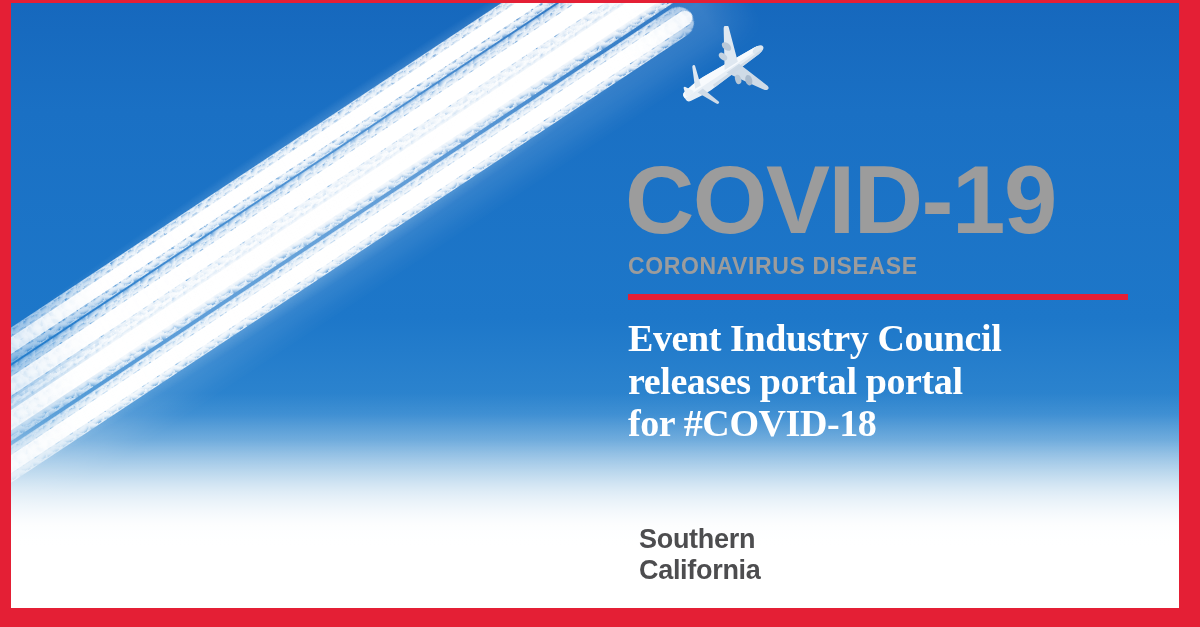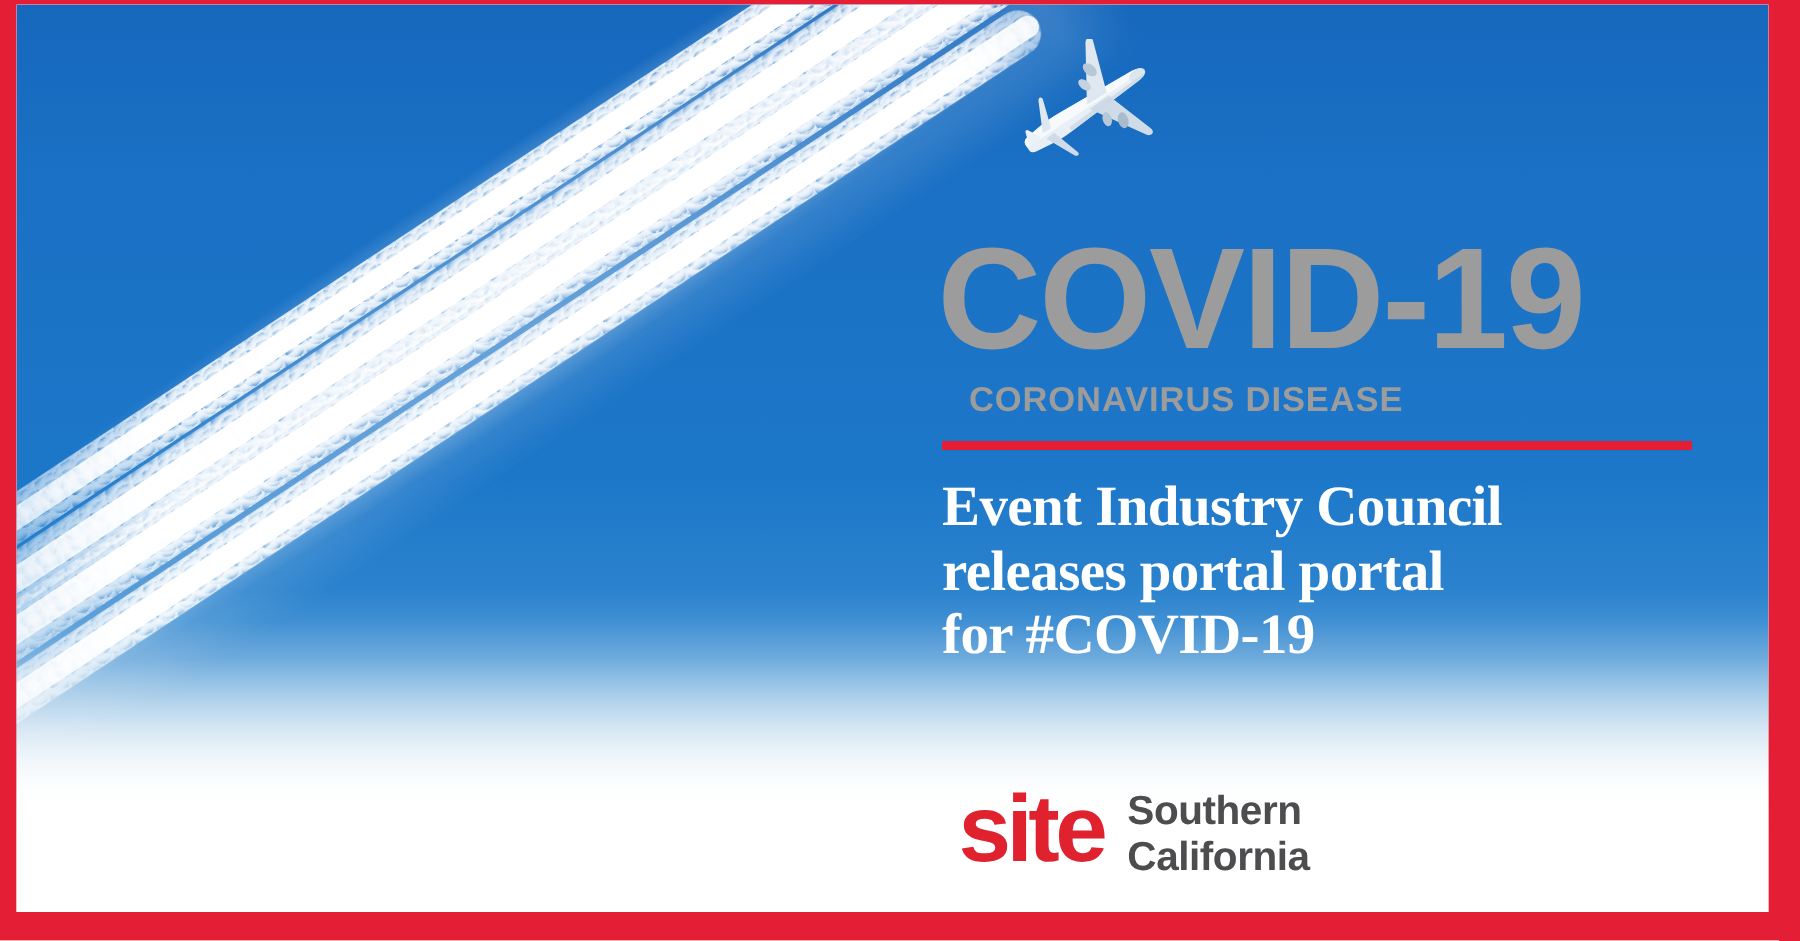--- a/index.html
+++ b/index.html
@@ -216,21 +216,21 @@
     padding: 0;
     white-space: nowrap;
   }
 
   .covid-sub {
     font-family: "Liberation Sans", sans-serif;
     font-weight: 700;
     font-size: 23px;
     letter-spacing: 0.6px;
     color: #9c9c9c;
-    margin: 6px 0 0 21px;
+    margin: 6px 0 0 3px;
     white-space: nowrap;
   }
 
   .divider {
     margin: 14px 0 0 3px;
     width: 500px;
     height: 6px;
     background: #e41f35;
     border: 0;
   }
@@ -348,26 +348,25 @@
       </svg>
     </div>
 
     <div class="content">
       <div class="covid-title">COVID-19</div>
       <div class="covid-sub">CORONAVIRUS DISEASE</div>
       <hr class="divider">
       <div class="headline">
         <span class="hl-line">Event Industry Council</span>
         <span class="hl-line">releases portal portal</span>
-        <span class="hl-line">for #COVID-19</span>
+        <span class="hl-line">for #COVID-18</span>
       </div>
     </div>
 
     <div class="logo">
-      <div class="logo-mark">site</div>
       <div class="logo-name">
         <span>Southern</span>
         <span>California</span>
       </div>
     </div>
 
   </div>
 </div>
 
 </body></html>

